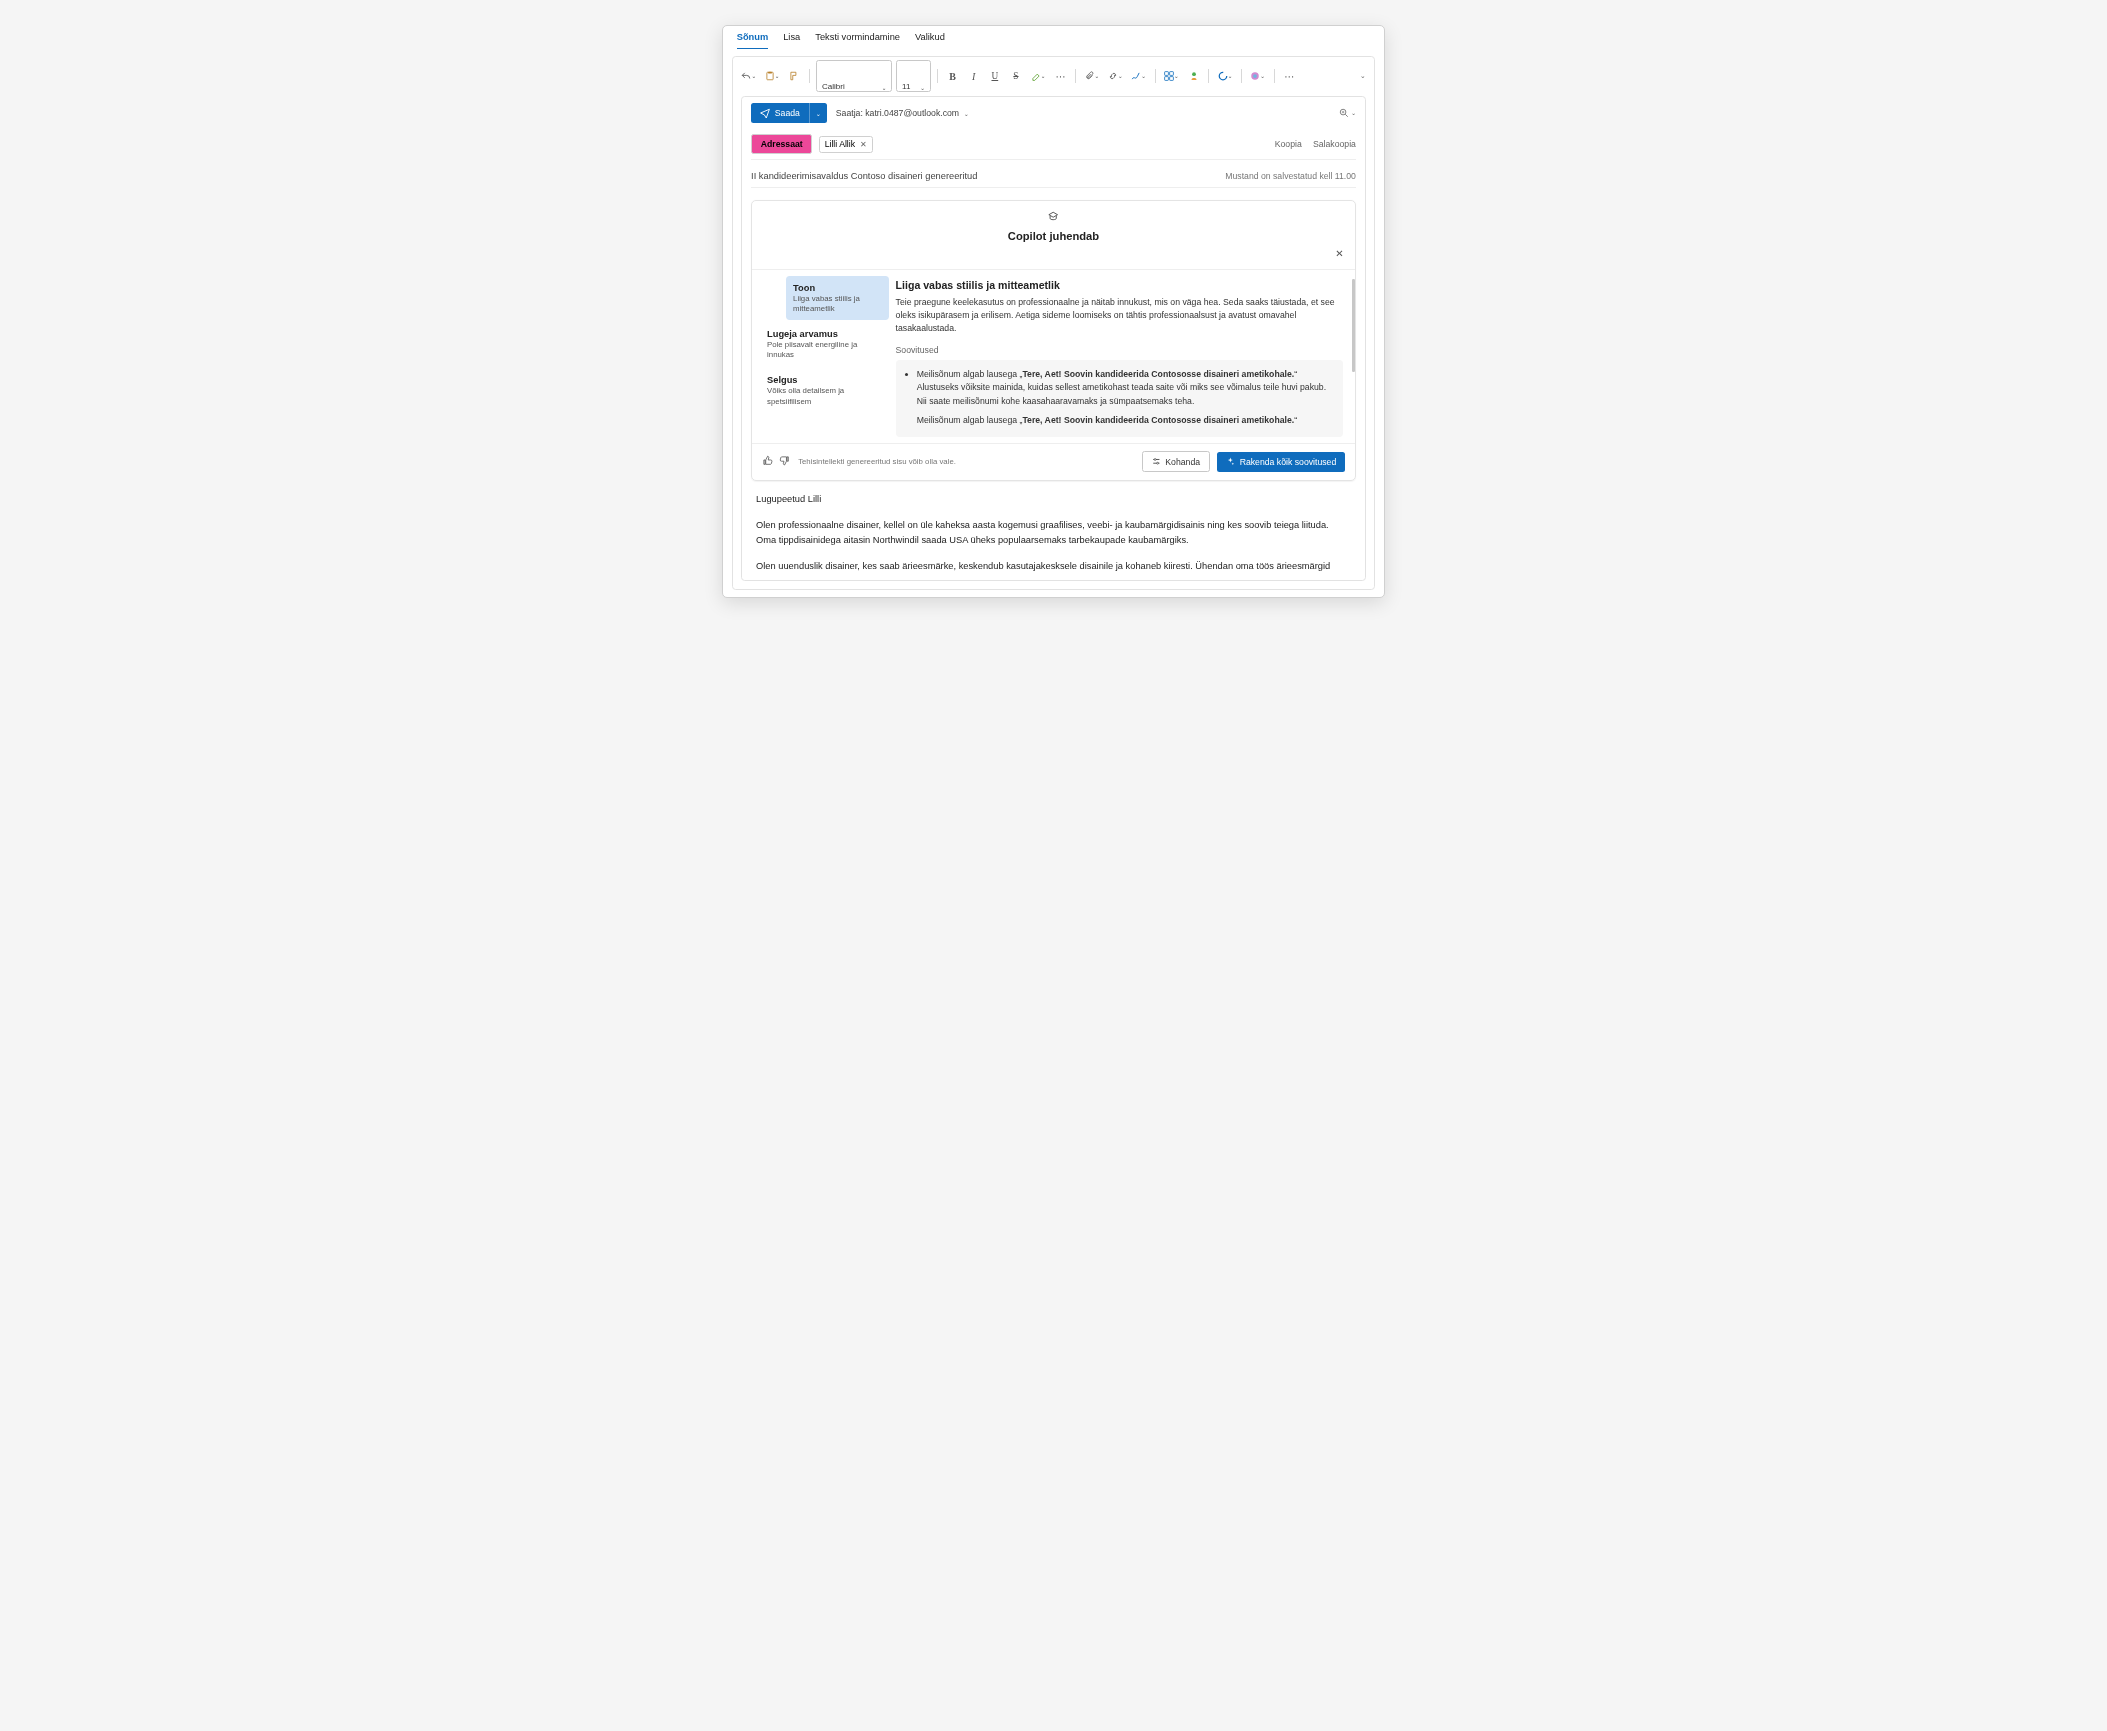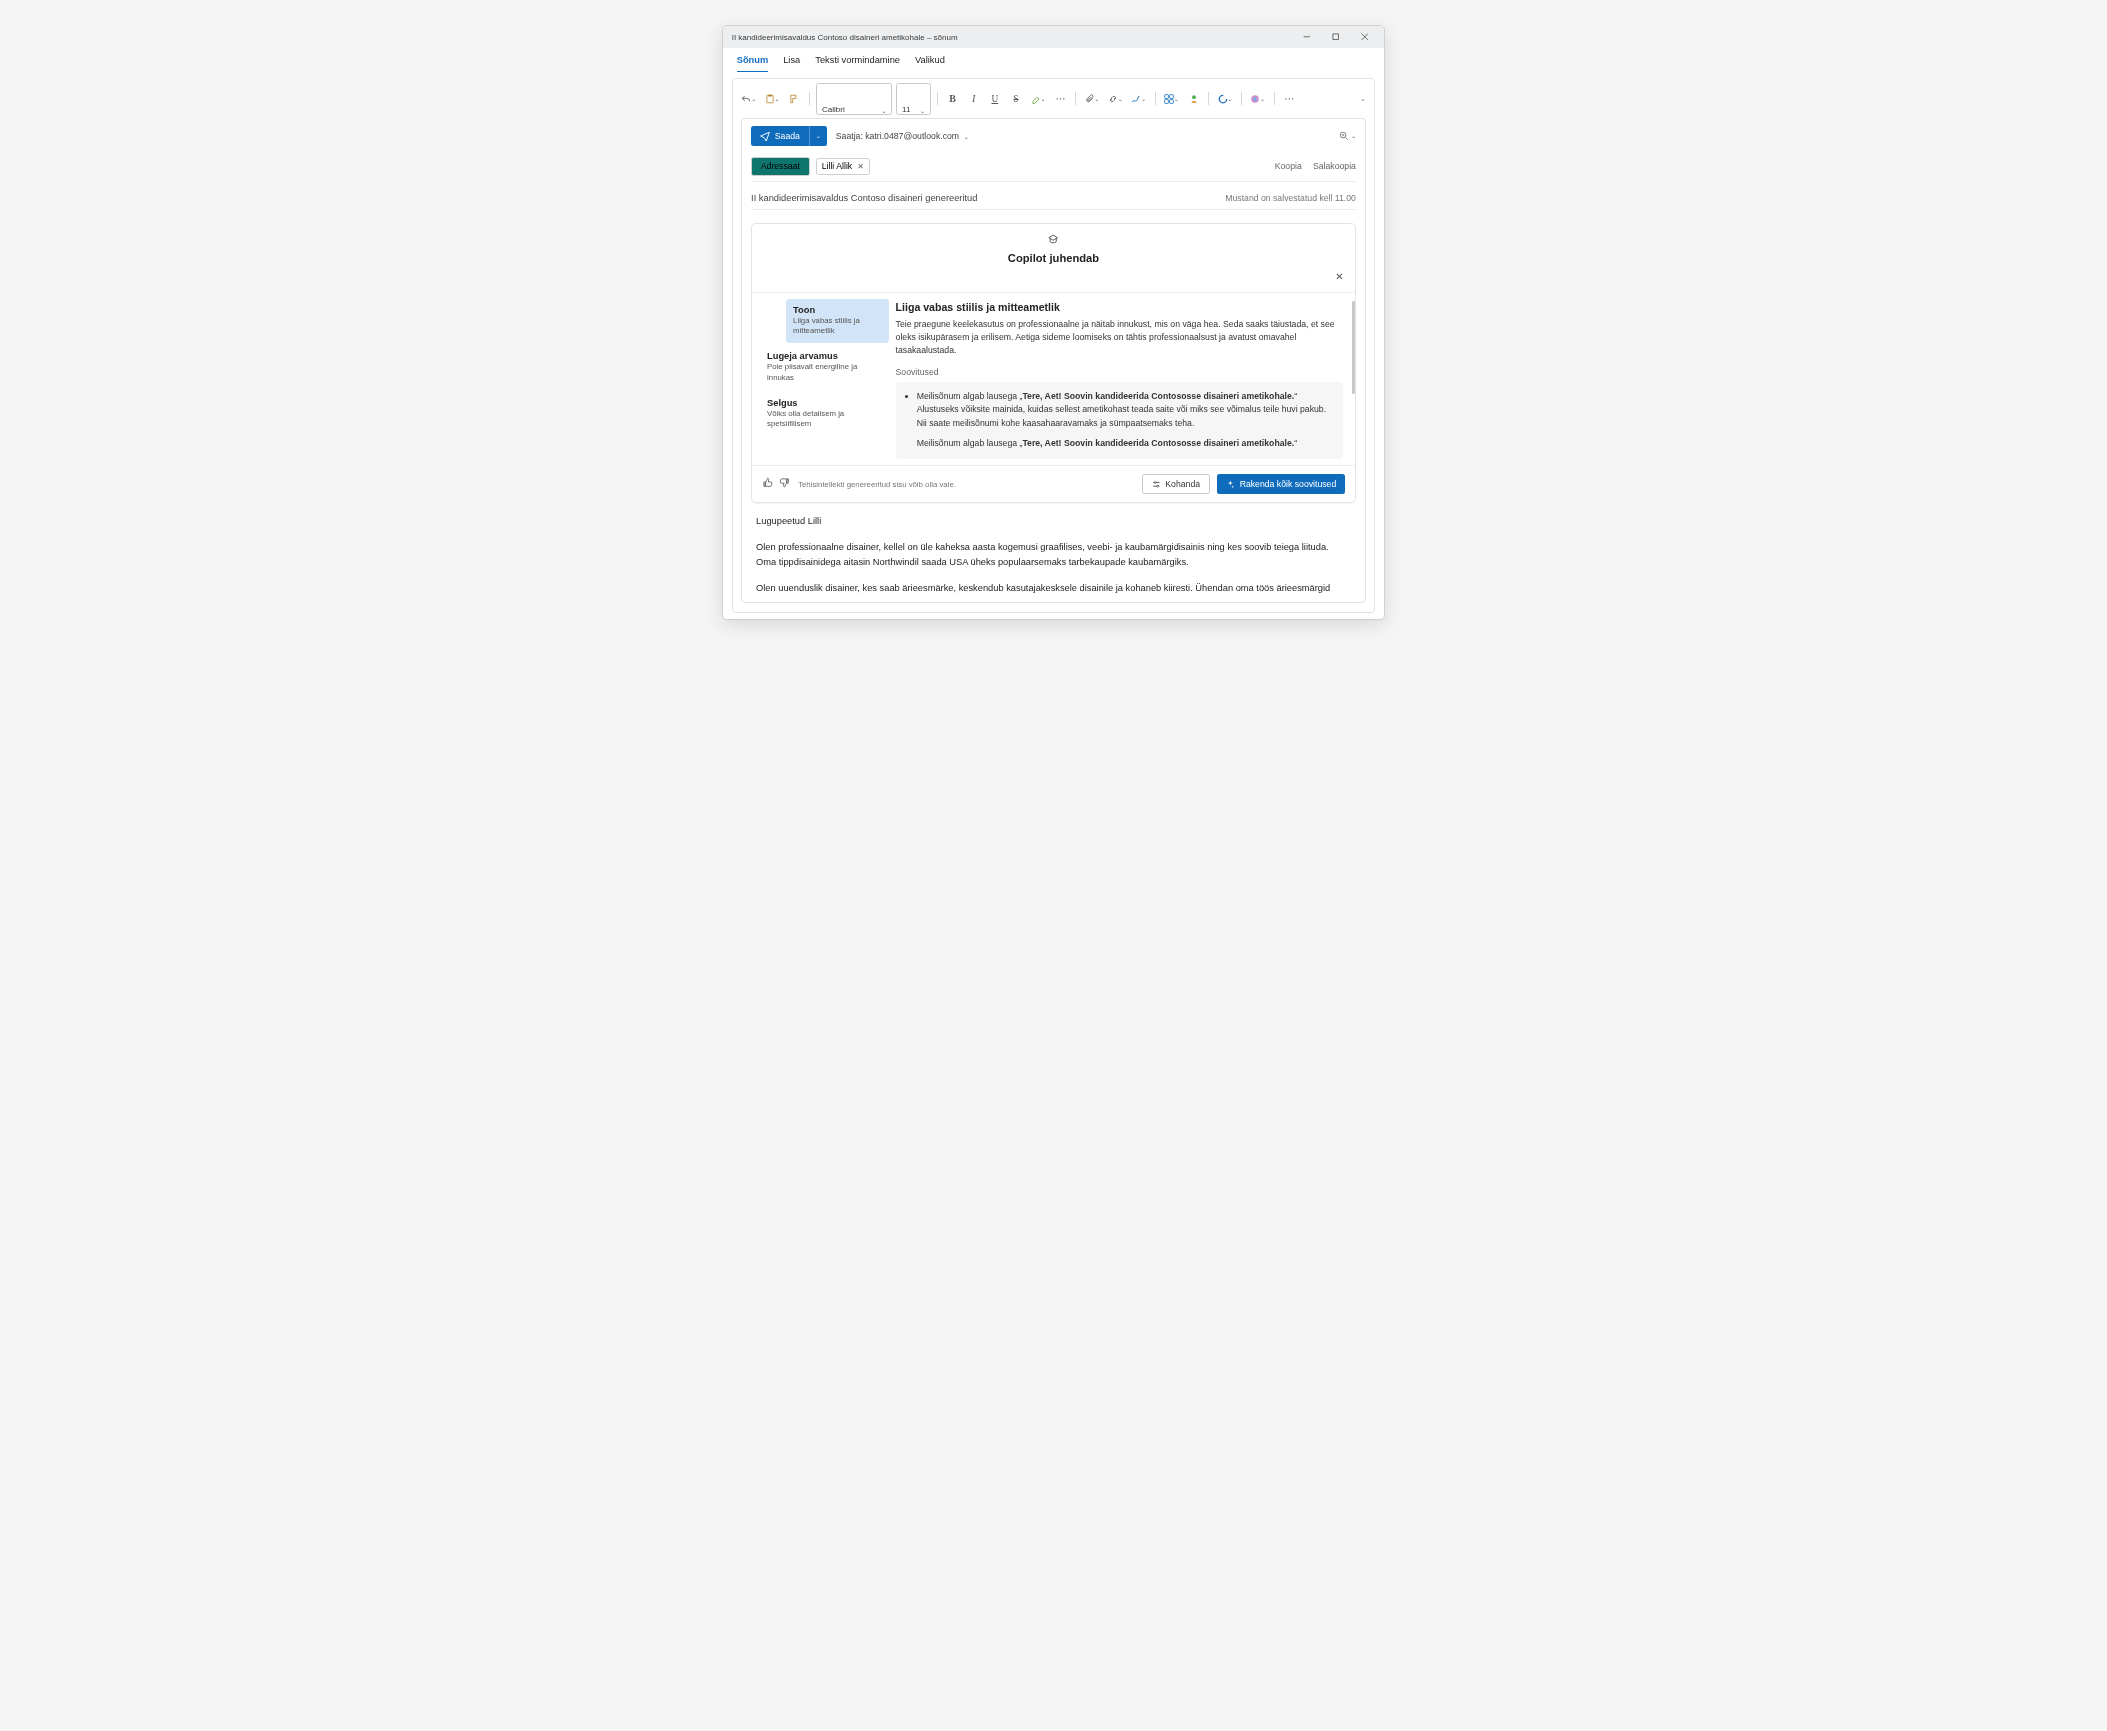--- a/index.html
+++ b/index.html
@@ -116,21 +116,22 @@
     display: flex; align-items: center; gap: 6.2px;
     margin-top: 11.2px;
     padding-bottom: 5px;
     border-bottom: 0.6px solid #eee;
   }
   .addrbtn {
     border: 0.6px solid #d0d0d0;
     border-radius: 2.5px;
     padding: 3.7px 8.7px;
     font-size: 8.7px;
-    background: #0f766e;
+    background: #ec4899;
+    font-weight: bold;
   }
   .chip {
     border: 0.6px solid #d0d0d0;
     border-radius: 2.5px;
     padding: 2.5px 5px;
     display: flex; align-items: center; gap: 5px;
     font-size: 8.7px;
   }
   .chip .x { color: #666; font-size: 8px; }
   .cclinks { margin-left: auto; display: flex; gap: 11.2px; font-size: 8.7px; color: #666; }
@@ -210,40 +211,20 @@
   }
   
   .emailbody { padding: 11.2px 5px 0 5px; font-size: 9.3px; color: #222; line-height: 1.6; overflow: hidden; max-height: 93px; }
   .emailbody p { margin-bottom: 11.2px; }
 </style>
 </head>
 <body>
 
 <div class="window">
 
-  <div class="titlebar">
-    <span>II kandideerimisavaldus Contoso disaineri ametikohale – sõnum</span>
-    <div class="spacer"></div>
-    <div class="winbtn">
-      <svg viewBox="0 0 12 12">
-          <line x1="1" y1="6" x2="11" y2="6" stroke="currentColor" stroke-width="1.2"></line>
-        </svg>
-    </div>
-    <div class="winbtn">
-      <svg viewBox="0 0 12 12">
-          <rect x="1.5" y="1.5" width="9" height="9" fill="none" stroke="currentColor" stroke-width="1.2"></rect>
-        </svg>
-    </div>
-    <div class="winbtn">
-      <svg viewBox="0 0 12 12">
-          <line x1="1" y1="1" x2="11" y2="11" stroke="currentColor" stroke-width="1.2"></line>
-          <line x1="11" y1="1" x2="1" y2="11" stroke="currentColor" stroke-width="1.2"></line>
-        </svg>
-    </div>
-  </div>
 
   <div class="tabbar">
     <div class="tab active">Sõnum</div>
     <div class="tab">Lisa</div>
     <div class="tab">Teksti vormindamine</div>
     <div class="tab">Valikud</div>
   </div>
 
   <div class="ribbon-wrap">
   <div class="ribbon">

